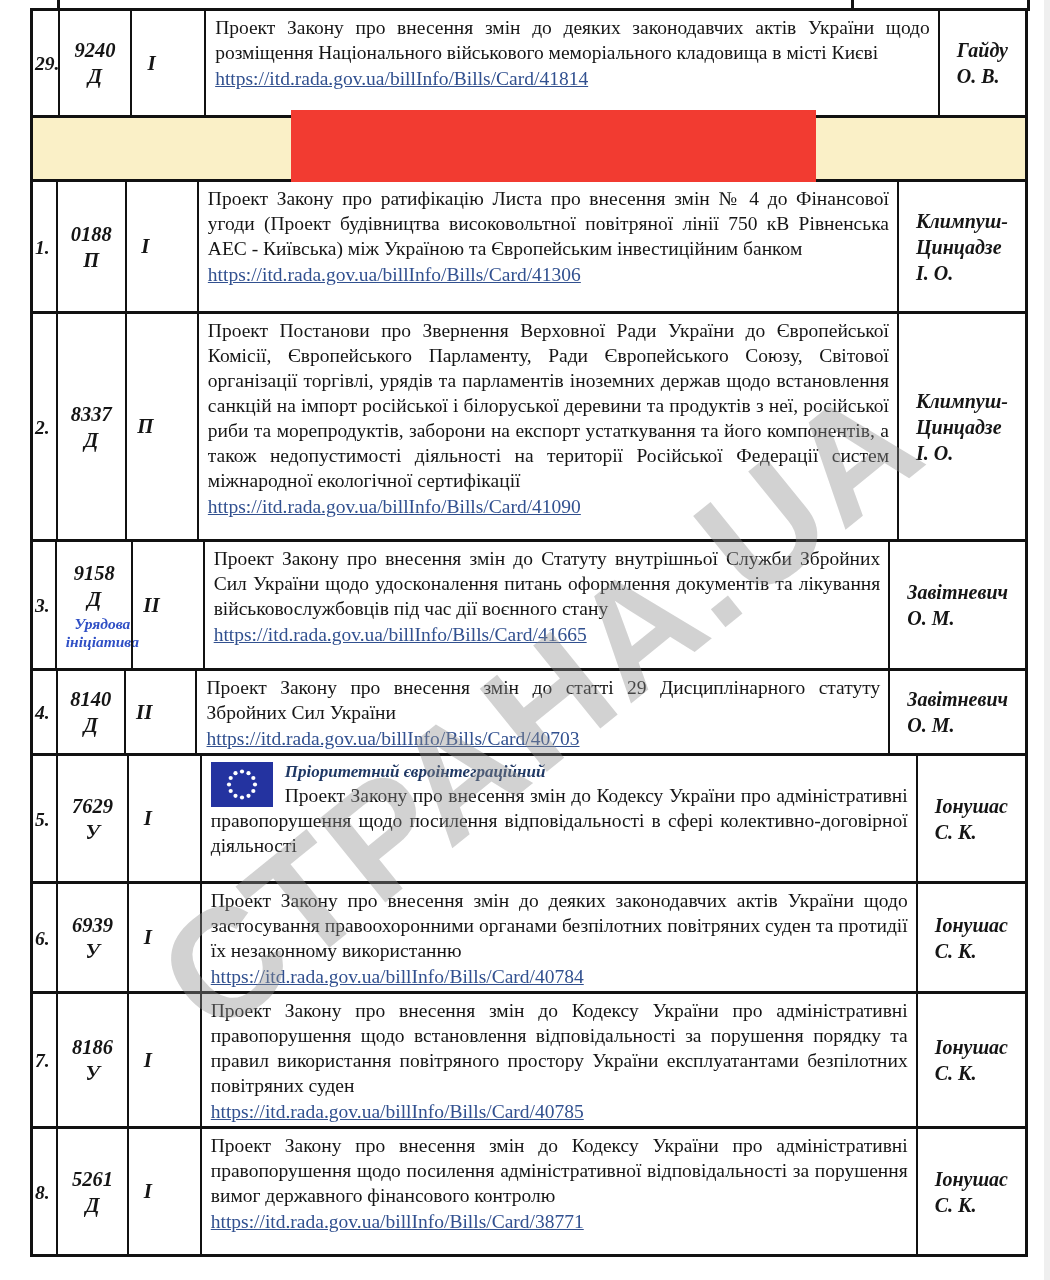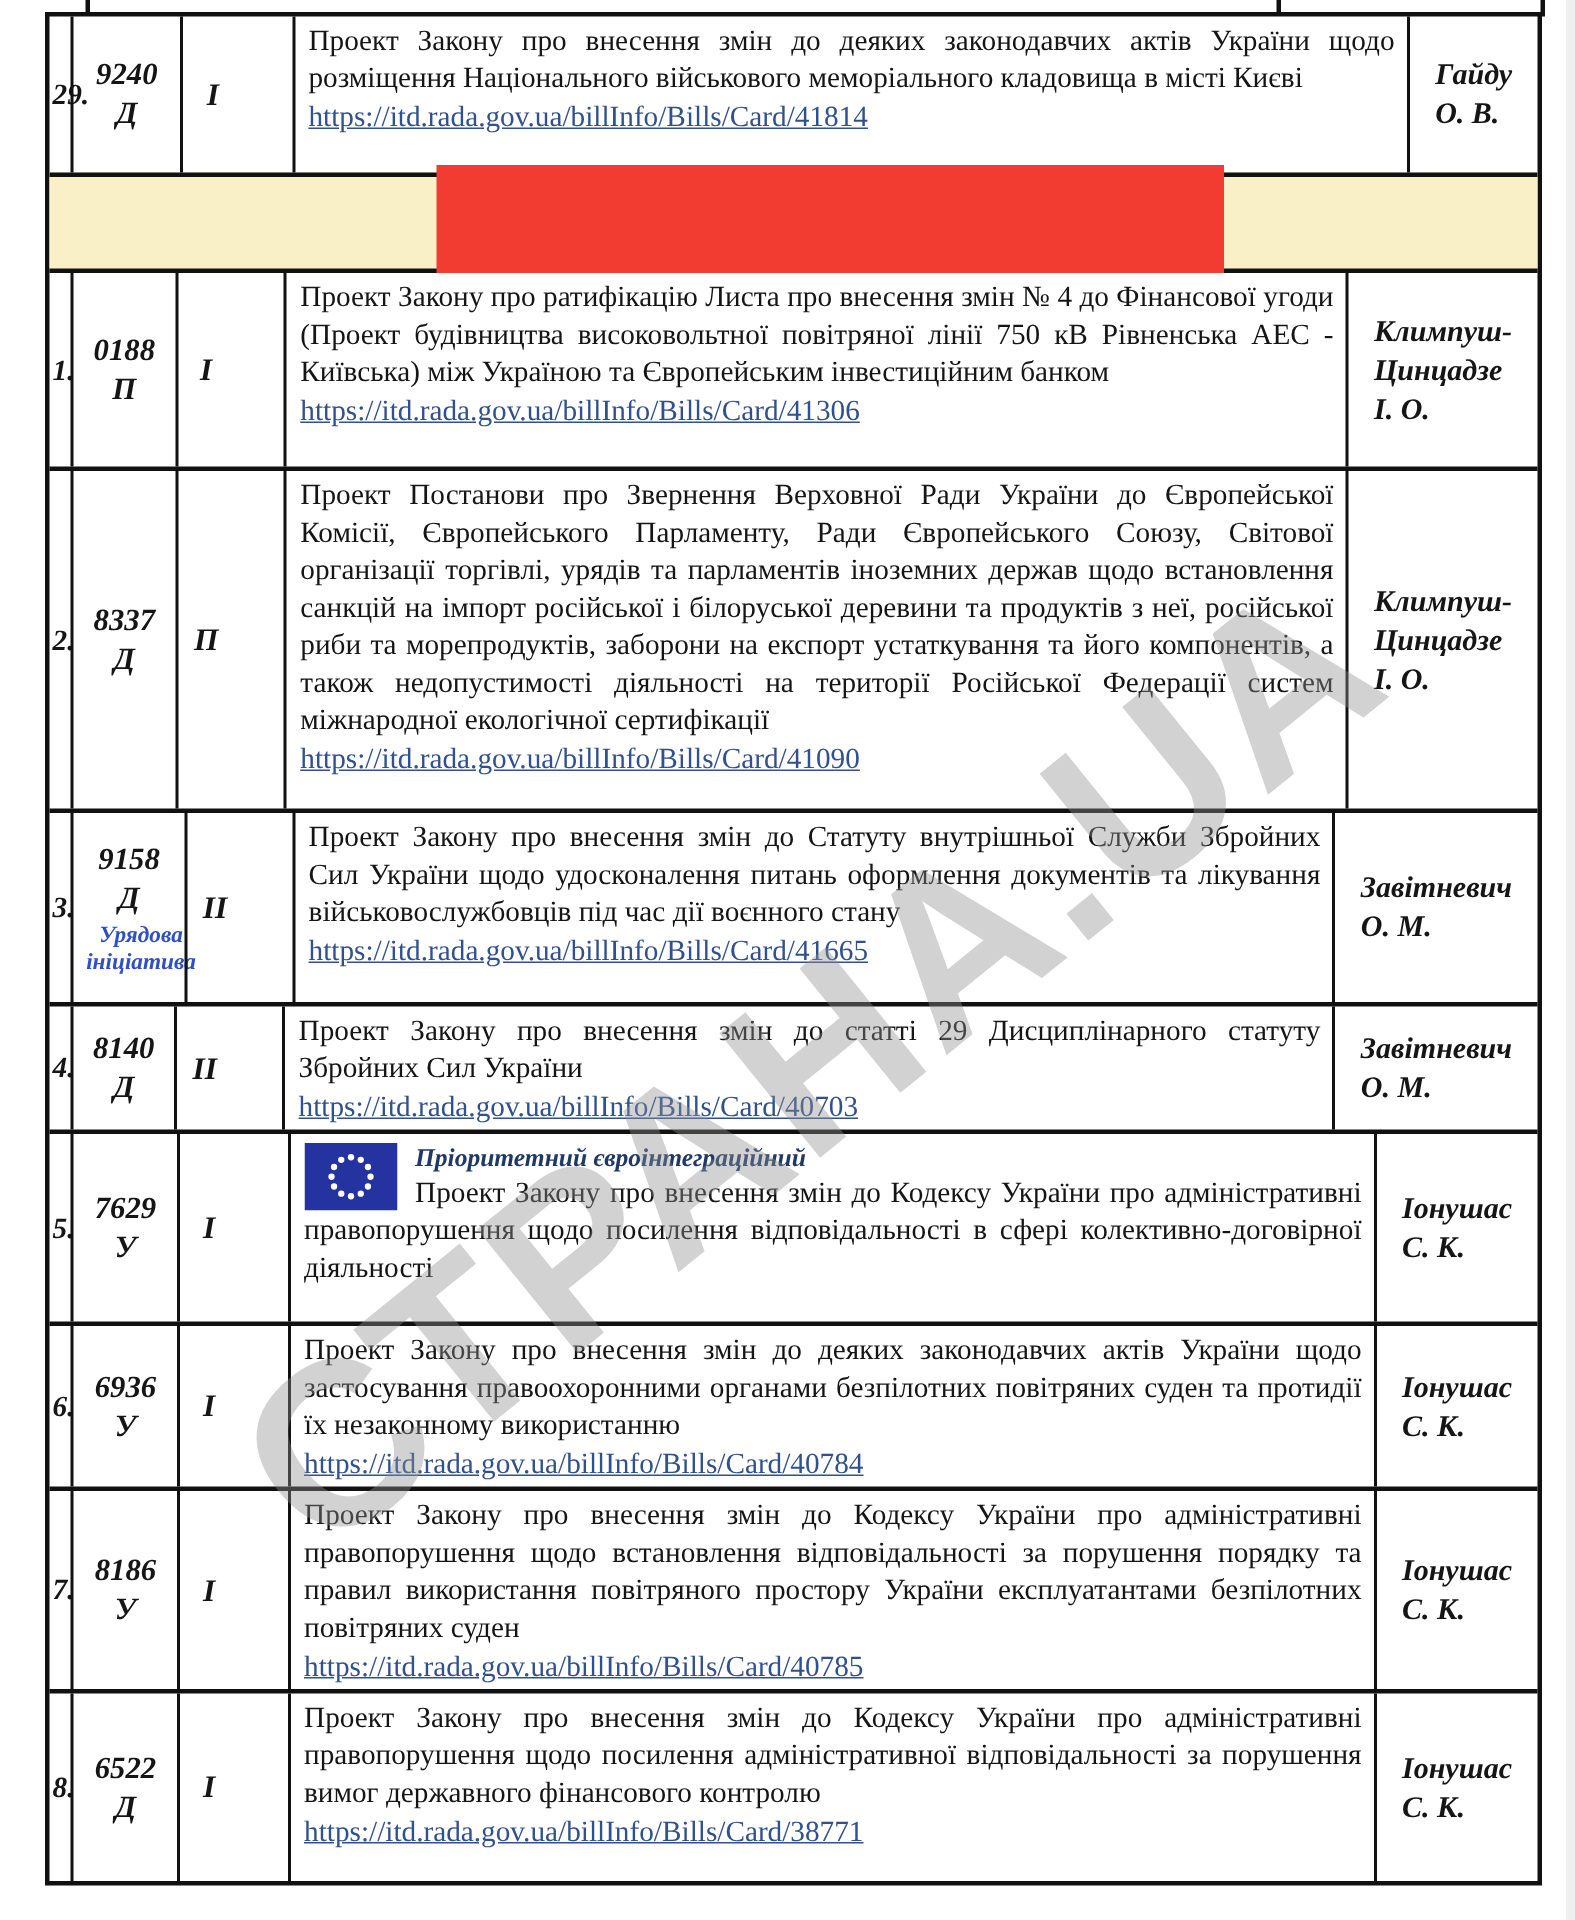--- a/index.html
+++ b/index.html
@@ -33,21 +33,21 @@
     border: 3px solid var(--border);
     background: #fff;
     z-index: 3;
   }
   .row { display: flex; border-top: 3px solid var(--border); align-items: stretch; }
   .row:first-child { border-top: none; }
   .sep-row { background: var(--highlight-row); }
 
   .cell { border-left: 2.5px solid var(--border); display: flex; flex-direction: column; justify-content: center; }
   .cell:first-child { border-left: none; }
-  .c-num  { width: 14px;  align-items: flex-start; padding: 2px 0 0 2px; font-weight: bold; font-style: italic; font-size: 19.5px; justify-content: center; }
+  .c-num  { width: 25px;  align-items: flex-start; padding: 2px 0 0 2px; font-weight: bold; font-style: italic; font-size: 19.5px; justify-content: center; }
   .c-bill { width: 76px;  align-items: center; text-align: center; font-weight: bold; font-style: italic; font-size: 20.5px; line-height: 26px; }
   .c-read { width: 43px;  align-items: center; text-align: center; font-weight: bold; font-style: italic; font-size: 21px; }
   .c-desc { width: 772px; justify-content: flex-start; display: block; padding: 4px 8px 2px 9px; font-size: 19.5px; line-height: 25px; text-align: justify; margin-left: 33px; }
   .c-auth { flex: 1; align-items: center; font-weight: bold; font-style: italic; font-size: 20px; line-height: 26px; padding: 0 17px; }
 
   .bill-note { font-size: 15.5px; line-height: 18px; color: var(--note-blue); font-weight: bold; font-style: italic; margin-top: 3px; margin-left: 16px; }
   .bill-link {
     display: inline-block; color: var(--link); text-decoration: underline;
     cursor: pointer; margin-top: 1px;
   }
@@ -219,21 +219,21 @@
     <div class="cell c-auth">
         <span>Іонушас С. К.</span>
       </div>
   </div>
 
   <div class="row" style="min-height:105px">
     <div class="cell c-num">
         <span>6.</span>
       </div>
     <div class="cell c-bill">
-      <span>6936</span>
+      <span>6939</span>
       <span>У</span>
     </div>
     <div class="cell c-read">
         <span>I</span>
       </div>
     <div class="cell c-desc">
       <span>Проект Закону про внесення змін до деяких законодавчих актів України щодо застосування правоохоронними органами безпілотних повітряних суден та протидії їх незаконному використанню</span><br>
       <a class="bill-link">https://itd.rada.gov.ua/billInfo/Bills/Card/40784</a>
     </div>
     <div class="cell c-auth">
@@ -259,21 +259,21 @@
     <div class="cell c-auth">
         <span>Іонушас С. К.</span>
       </div>
   </div>
 
   <div class="row" style="min-height:128px">
     <div class="cell c-num">
         <span>8.</span>
       </div>
     <div class="cell c-bill">
-      <span>6522</span>
+      <span>5261</span>
       <span>Д</span>
     </div>
     <div class="cell c-read">
         <span>I</span>
       </div>
     <div class="cell c-desc">
       <span>Проект Закону про внесення змін до Кодексу України про адміністративні правопорушення щодо посилення адміністративної відповідальності за порушення вимог державного фінансового контролю</span><br>
       <a class="bill-link">https://itd.rada.gov.ua/billInfo/Bills/Card/38771</a>
     </div>
     <div class="cell c-auth">

